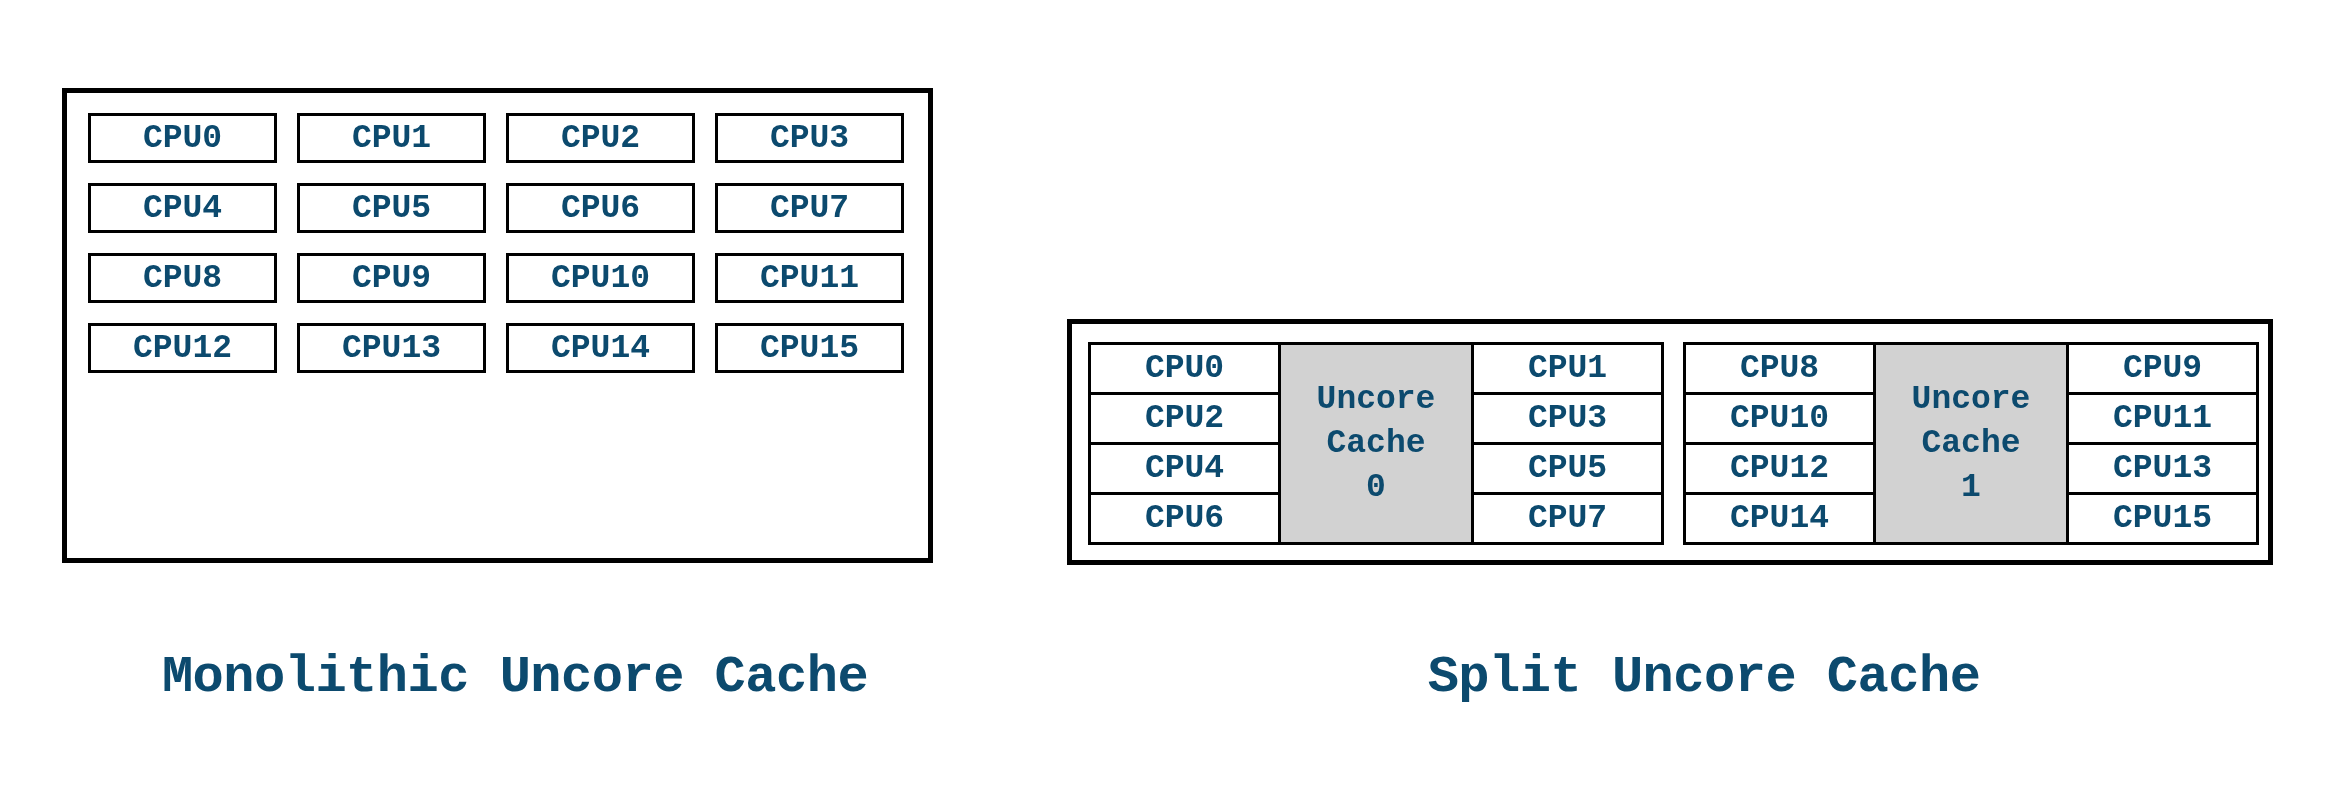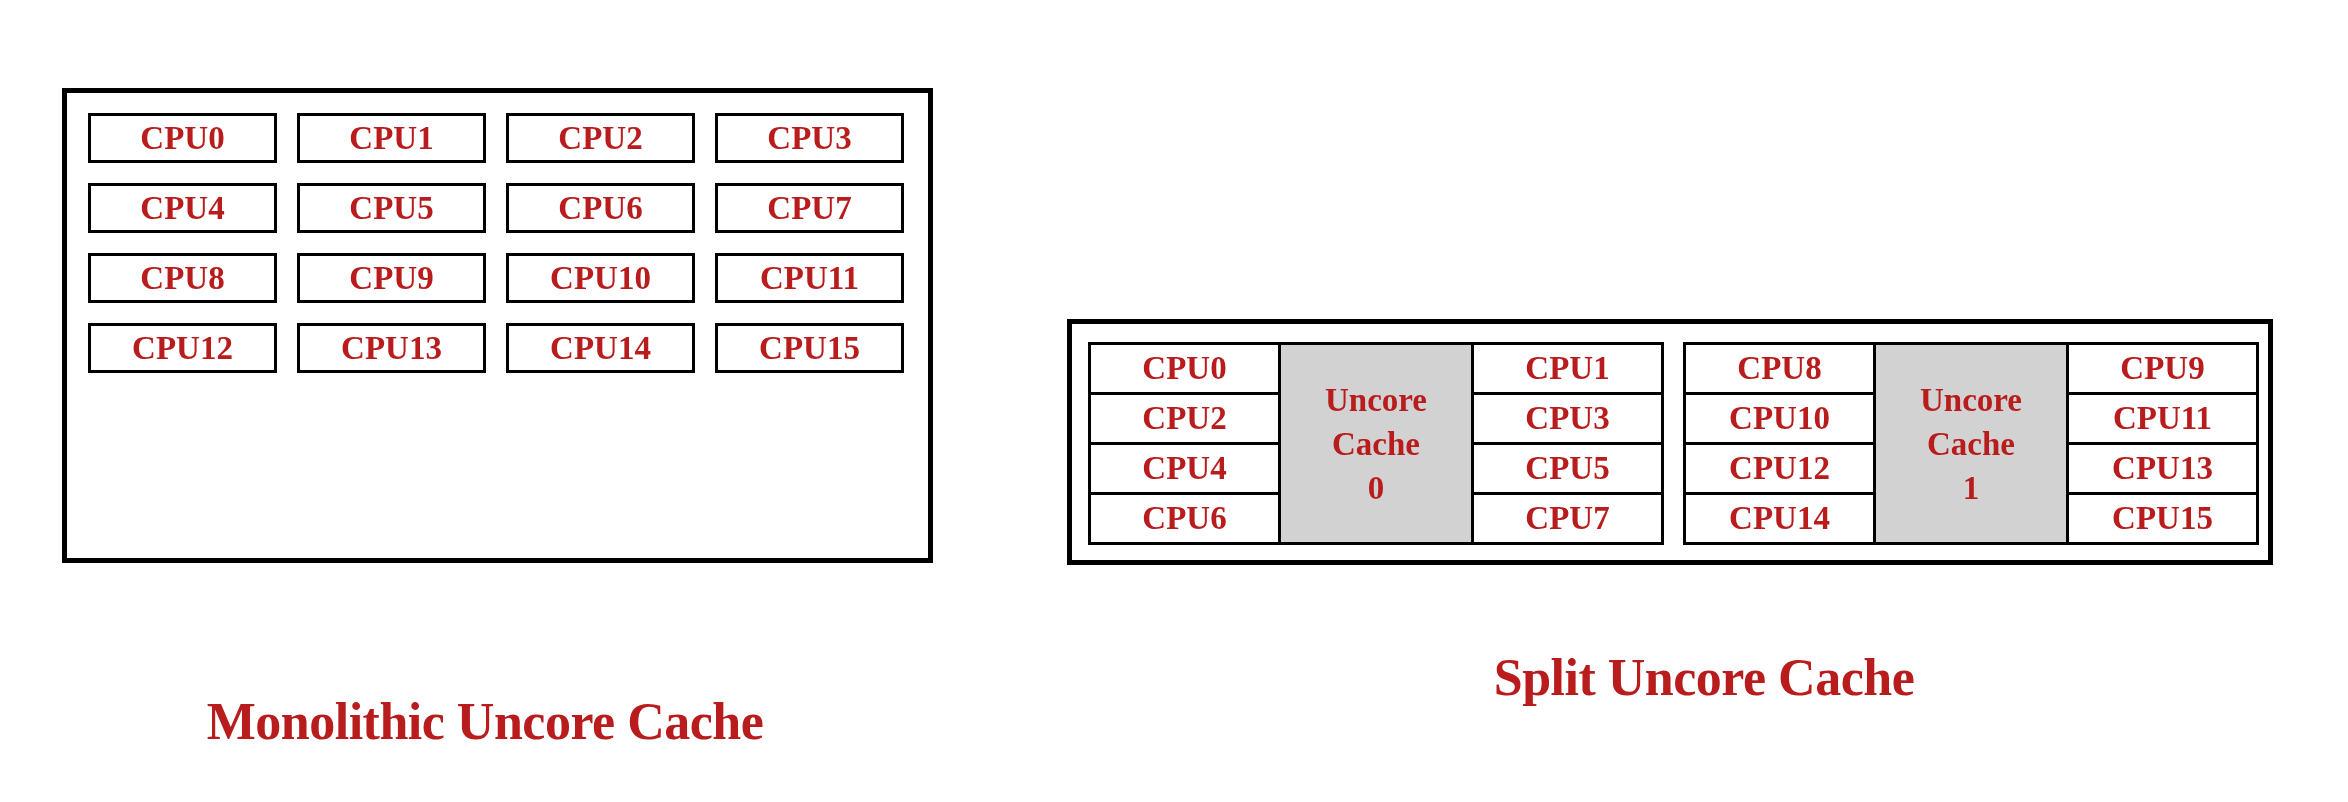--- a/index.html
+++ b/index.html
@@ -5,22 +5,22 @@
   html, body {
     margin: 0;
     padding: 0;
     background: #ffffff;
   }
   .canvas {
     position: relative;
     width: 2348px;
     height: 776px;
     background: #ffffff;
-    font-family: Liberation Serif, serif;
-    color: #b91c1c;
+    font-family: Liberation Mono, monospace;
+    color: #0c4a6e;
     overflow: hidden;
   }
 
   
   .mono-box {
     position: absolute;
     left: 62px;
     top: 88px;
     width: 871px;
     height: 475px;
@@ -105,21 +105,21 @@
   
   .caption {
     position: absolute;
     top: 648px;
     transform: translateX(-50%);
     font-weight: bold;
     font-size: 52px;
     letter-spacing: -0.5px;
     white-space: nowrap;
   }
-  .caption.mono-c  { left: 485px; margin-top: 44px; }
+  .caption.mono-c  { left: 515px; }
   .caption.split-c { left: 1704px; }
 </style>
 </head>
 <body>
 
 <div class="canvas">
 
   <div class="mono-box">
     <div class="cpu-grid">
       <div class="cpu-box">CPU0</div>

